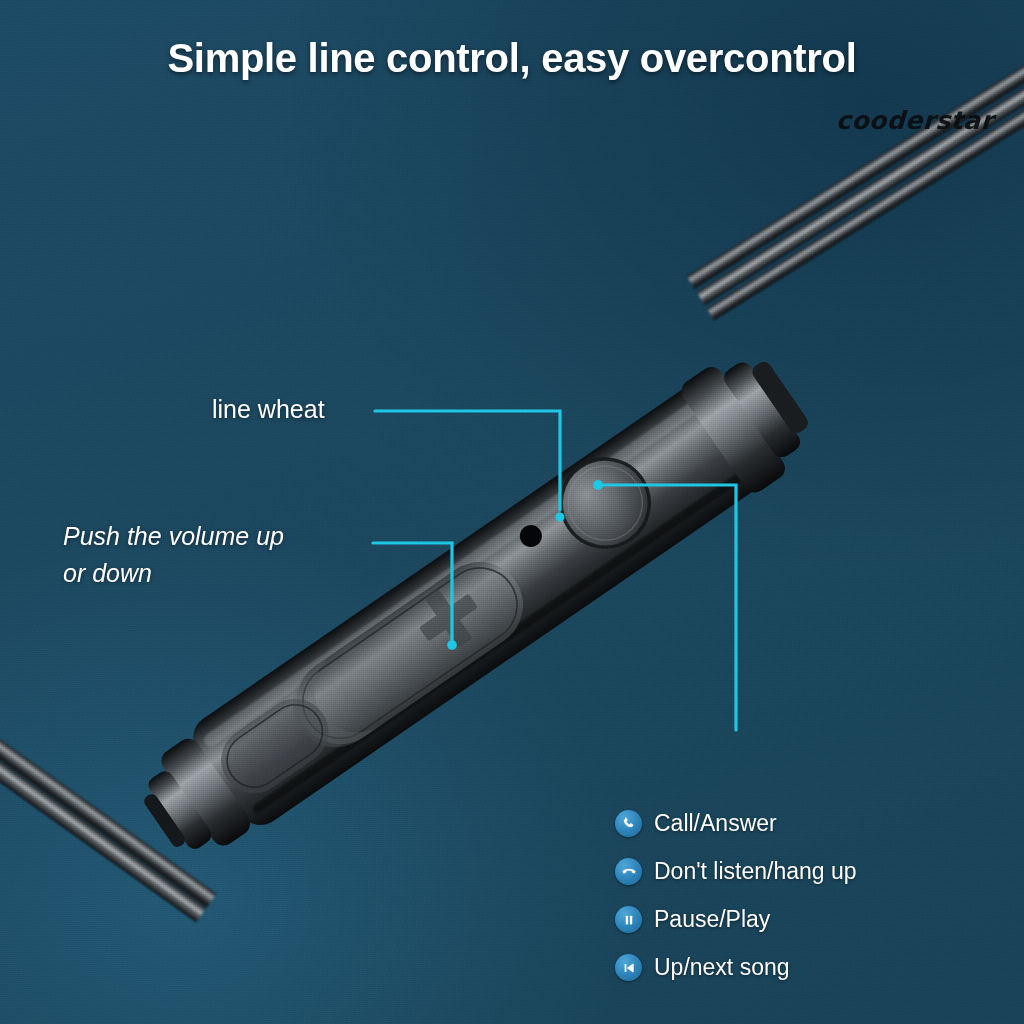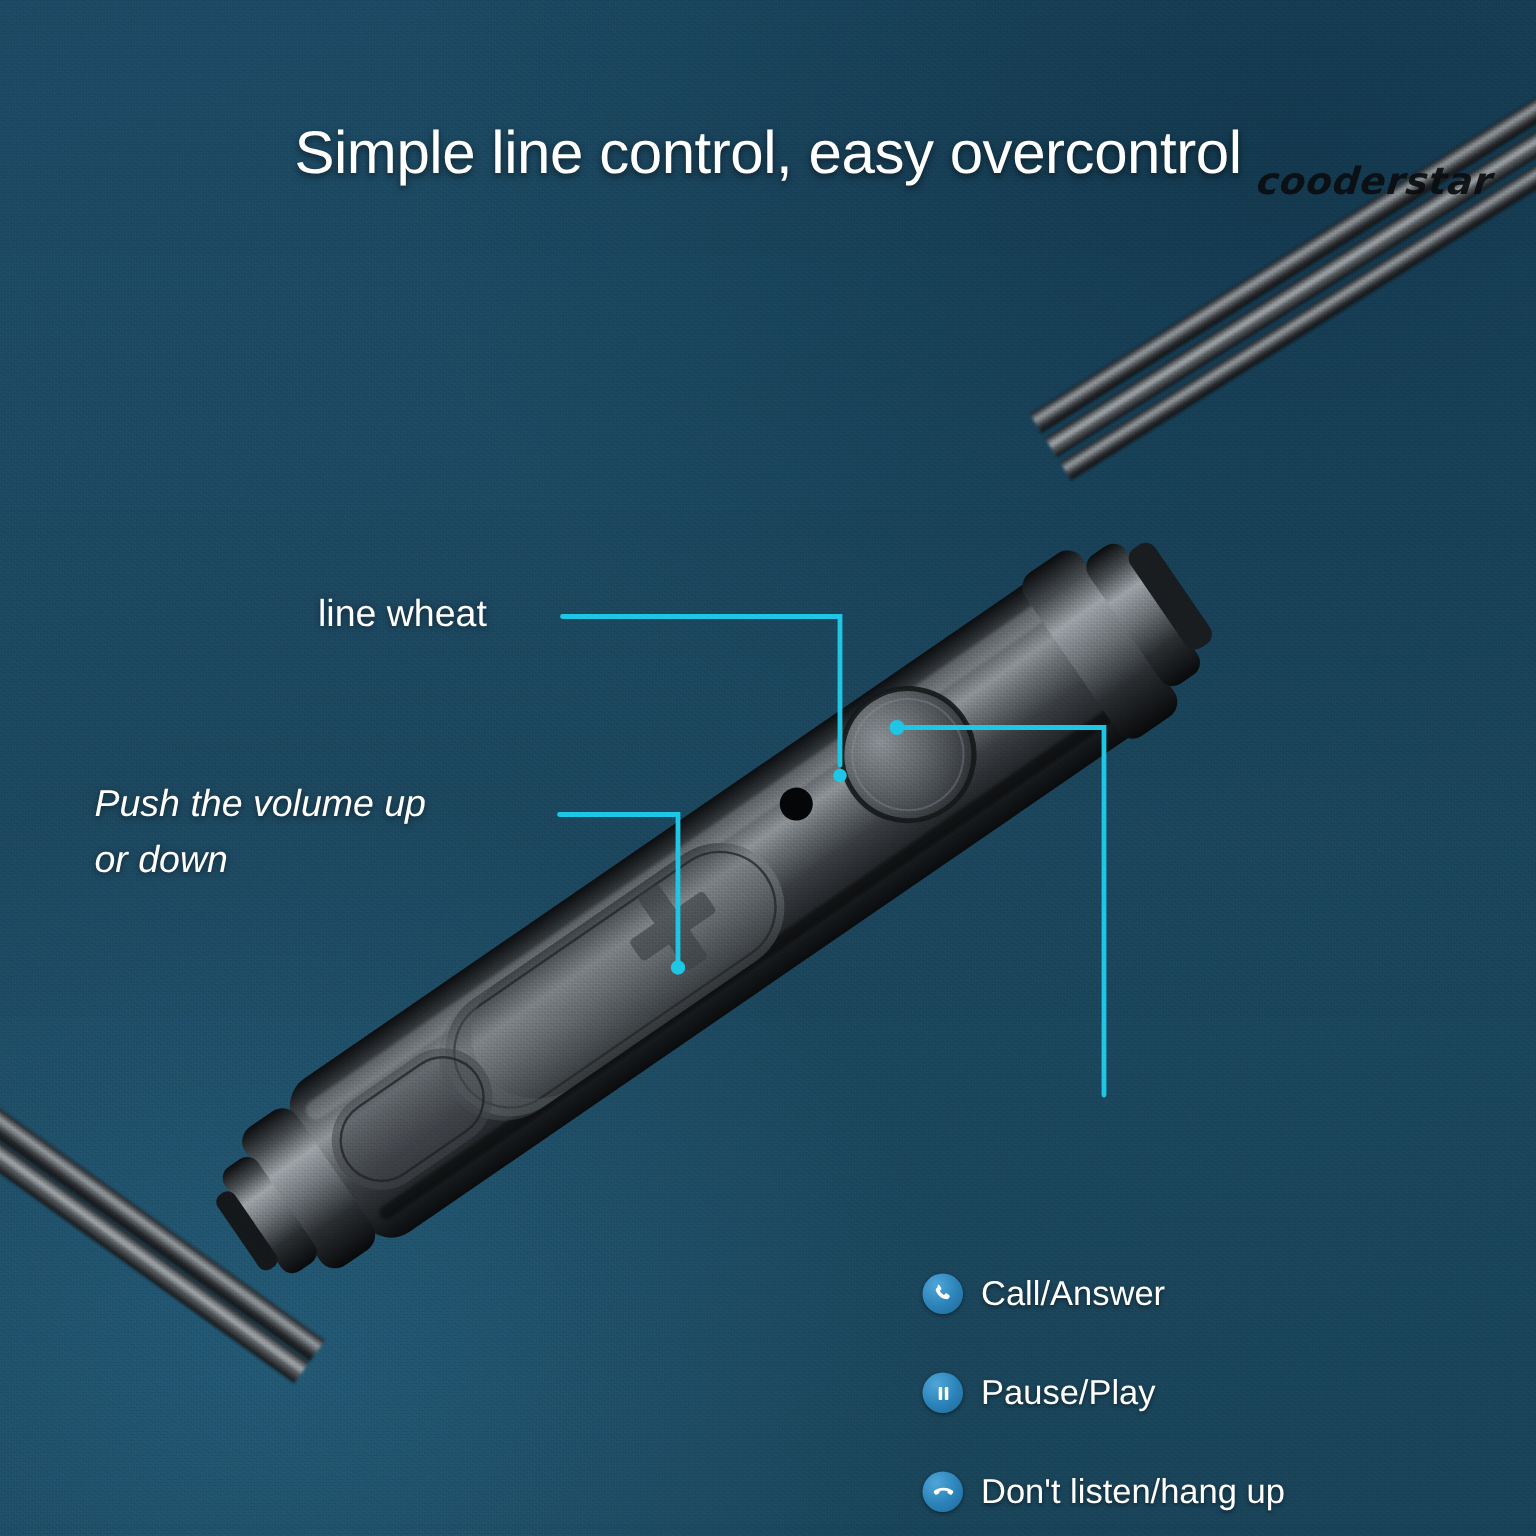--- a/index.html
+++ b/index.html
@@ -21,45 +21,44 @@
     position:absolute;inset:0;pointer-events:none;opacity:.5;mix-blend-mode:overlay;
     background-image:
       repeating-linear-gradient(0deg, rgba(255,255,255,.05) 0 1px, rgba(0,0,0,.05) 1px 2px),
       repeating-linear-gradient(90deg, rgba(255,255,255,.045) 0 1px, rgba(0,0,0,.045) 1px 2px),
       repeating-linear-gradient(37deg, rgba(255,255,255,.035) 0 1px, rgba(0,0,0,.03) 1px 3px);
   }
 
   
   #title{
     position:absolute;left:0;top:36px;width:1024px;text-align:center;
-    font-size:40px;font-weight:normal;color:#ffffff;letter-spacing:-.3px;
+    font-size:40px;font-weight:bold;color:#ffffff;letter-spacing:-.3px;
     text-shadow:0 2px 5px rgba(0,0,0,.55);
     white-space:nowrap;
-    margin-top:44px;
   }
 
   
   #watermark{
     position:absolute;left:838px;top:106px;
     font-size:25px;font-style:italic;font-weight:600;color:#0a0d10;
     letter-spacing:.5px;opacity:.92;
     font-family:"DejaVu Sans", sans-serif;
     transform:skewX(-6deg);
   }
 
   
   .callout{position:absolute;color:#ffffff;font-size:25px;line-height:37px;
            text-shadow:0 1px 4px rgba(0,0,0,.5);white-space:pre-line;}
   #c-wheat{left:212px;top:391px;}
   #c-vol{left:63px;top:518px;font-style:italic;}
   #c-mfk{left:592px;top:738px;}
 
   
   #features{position:absolute;left:615px;top:810px;width:330px;}
-  .feat{display:flex;align-items:flex-end;margin-bottom:21px;margin-top:39px;}
+  .feat{display:flex;align-items:flex-end;margin-bottom:21px;}
   .feat .ico{
     width:27px;height:27px;border-radius:50%;flex:0 0 27px;
     background:radial-gradient(circle at 34% 28%, #4ea6d8 0%, #2b82b8 55%, #1f6897 100%);
     display:flex;align-items:center;justify-content:center;
     box-shadow:0 1px 3px rgba(0,0,0,.45);
   }
   .feat .lbl{margin-left:12px;color:#fff;font-size:23px;
              text-shadow:0 1px 3px rgba(0,0,0,.5);white-space:nowrap;}
 
   
@@ -219,33 +218,42 @@
       <span class="ico">
         <svg width="15" height="15" viewBox="0 0 24 24" fill="#ffffff">
           <path d="M6.6 2.8c.6-.5 1.5-.4 2 .3l1.7 2.4c.4.6.3 1.4-.2 1.9l-1 1c-.2.2-.3.6-.1.9.9 1.6 2.2 2.9 3.8 3.8.3.2.7.1.9-.1l1-1c.5-.5 1.3-.6 1.9-.2l2.4 1.7c.7.5.8 1.4.3 2l-1.3 1.5c-.6.7-1.6 1-2.5.7C11 17.9 6.1 13 4.6 8.6c-.3-.9 0-1.9.7-2.5l1.3-1.3z"></path>
         </svg>
       </span>
       <span class="lbl">Call/Answer</span>
     </div>
 
     <div class="feat">
       <span class="ico">
+        <svg width="16" height="16" viewBox="0 0 24 24" fill="#ffffff">
+          <path d="M12 7.2c-3.6 0-6.9 1.1-9.1 2.9-.7.6-.8 1.6-.3 2.3l1 1.3c.5.6 1.3.7 1.9.3l2-1.3c.4-.3.6-.7.6-1.2v-.9c1.2-.3 2.5-.5 3.9-.5s2.7.2 3.9.5v.9c0 .5.2.9.6 1.2l2 1.3c.6.4 1.4.3 1.9-.3l1-1.3c.5-.7.4-1.7-.3-2.3C18.9 8.3 15.6 7.2 12 7.2z"></path>
+        </svg>
+      </span>
+      <span class="lbl">Don't listen/hang up</span>
+    </div>
+
+    <div class="feat">
+      <span class="ico">
         <svg width="14" height="14" viewBox="0 0 24 24" fill="#ffffff">
           <rect x="6.5" y="4.5" width="4" height="15" rx="1.2"></rect>
           <rect x="13.5" y="4.5" width="4" height="15" rx="1.2"></rect>
         </svg>
       </span>
       <span class="lbl">Pause/Play</span>
     </div>
 
     <div class="feat">
       <span class="ico">
-        <svg width="16" height="16" viewBox="0 0 24 24" fill="#ffffff">
-          <path d="M12 7.2c-3.6 0-6.9 1.1-9.1 2.9-.7.6-.8 1.6-.3 2.3l1 1.3c.5.6 1.3.7 1.9.3l2-1.3c.4-.3.6-.7.6-1.2v-.9c1.2-.3 2.5-.5 3.9-.5s2.7.2 3.9.5v.9c0 .5.2.9.6 1.2l2 1.3c.6.4 1.4.3 1.9-.3l1-1.3c.5-.7.4-1.7-.3-2.3C18.9 8.3 15.6 7.2 12 7.2z"></path>
-        </svg>
-      </span>
-      <span class="lbl">Don't listen/hang up</span>
-    </div>
-
+        <svg width="14" height="14" viewBox="0 0 24 24" fill="#ffffff">
+          <rect x="4.5" y="5" width="3" height="14" rx="1"></rect>
+          <path d="M20 5.6v12.8c0 .9-1 1.4-1.7.9l-9-6.4c-.6-.4-.6-1.3 0-1.8l9-6.4c.7-.5 1.7 0 1.7.9z"></path>
+        </svg>
+      </span>
+      <span class="lbl">Up/next song</span>
+    </div>
 
   </div>
 
 </div>
 
 </body></html>

